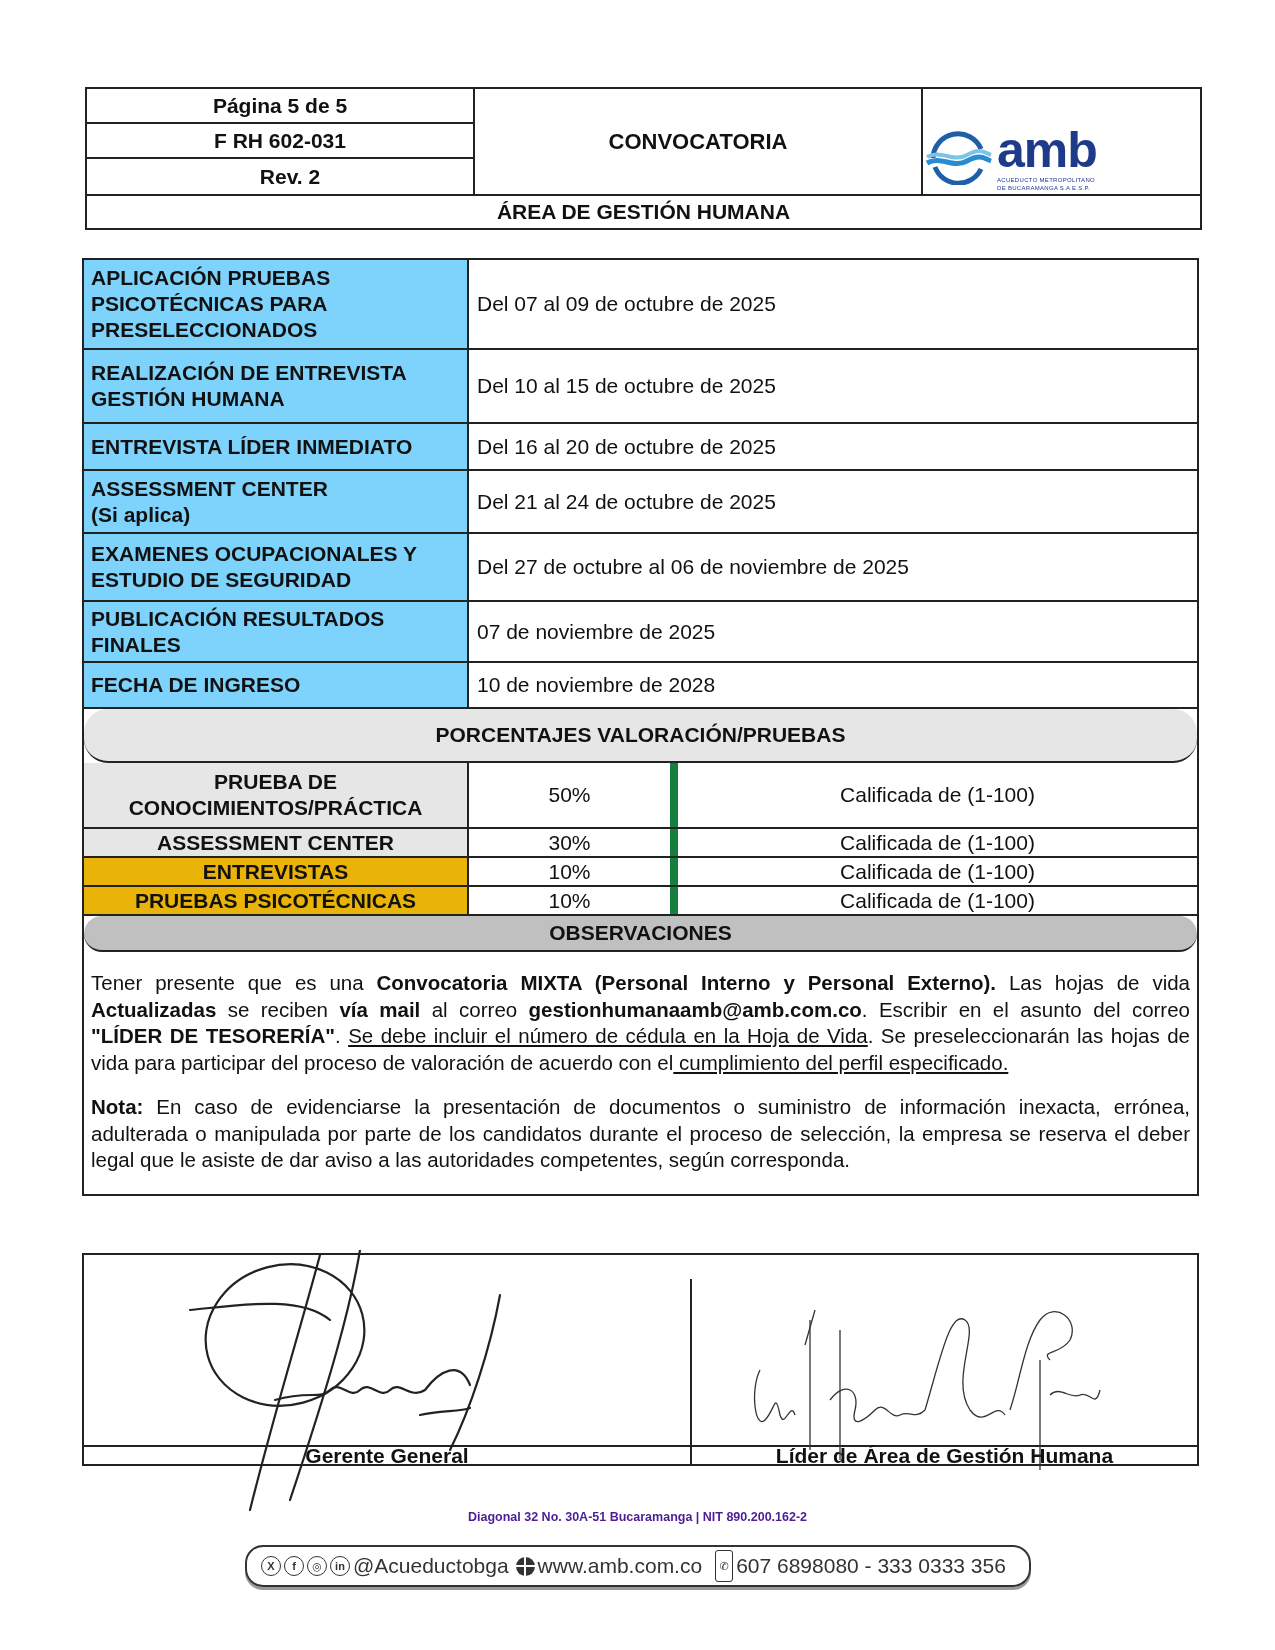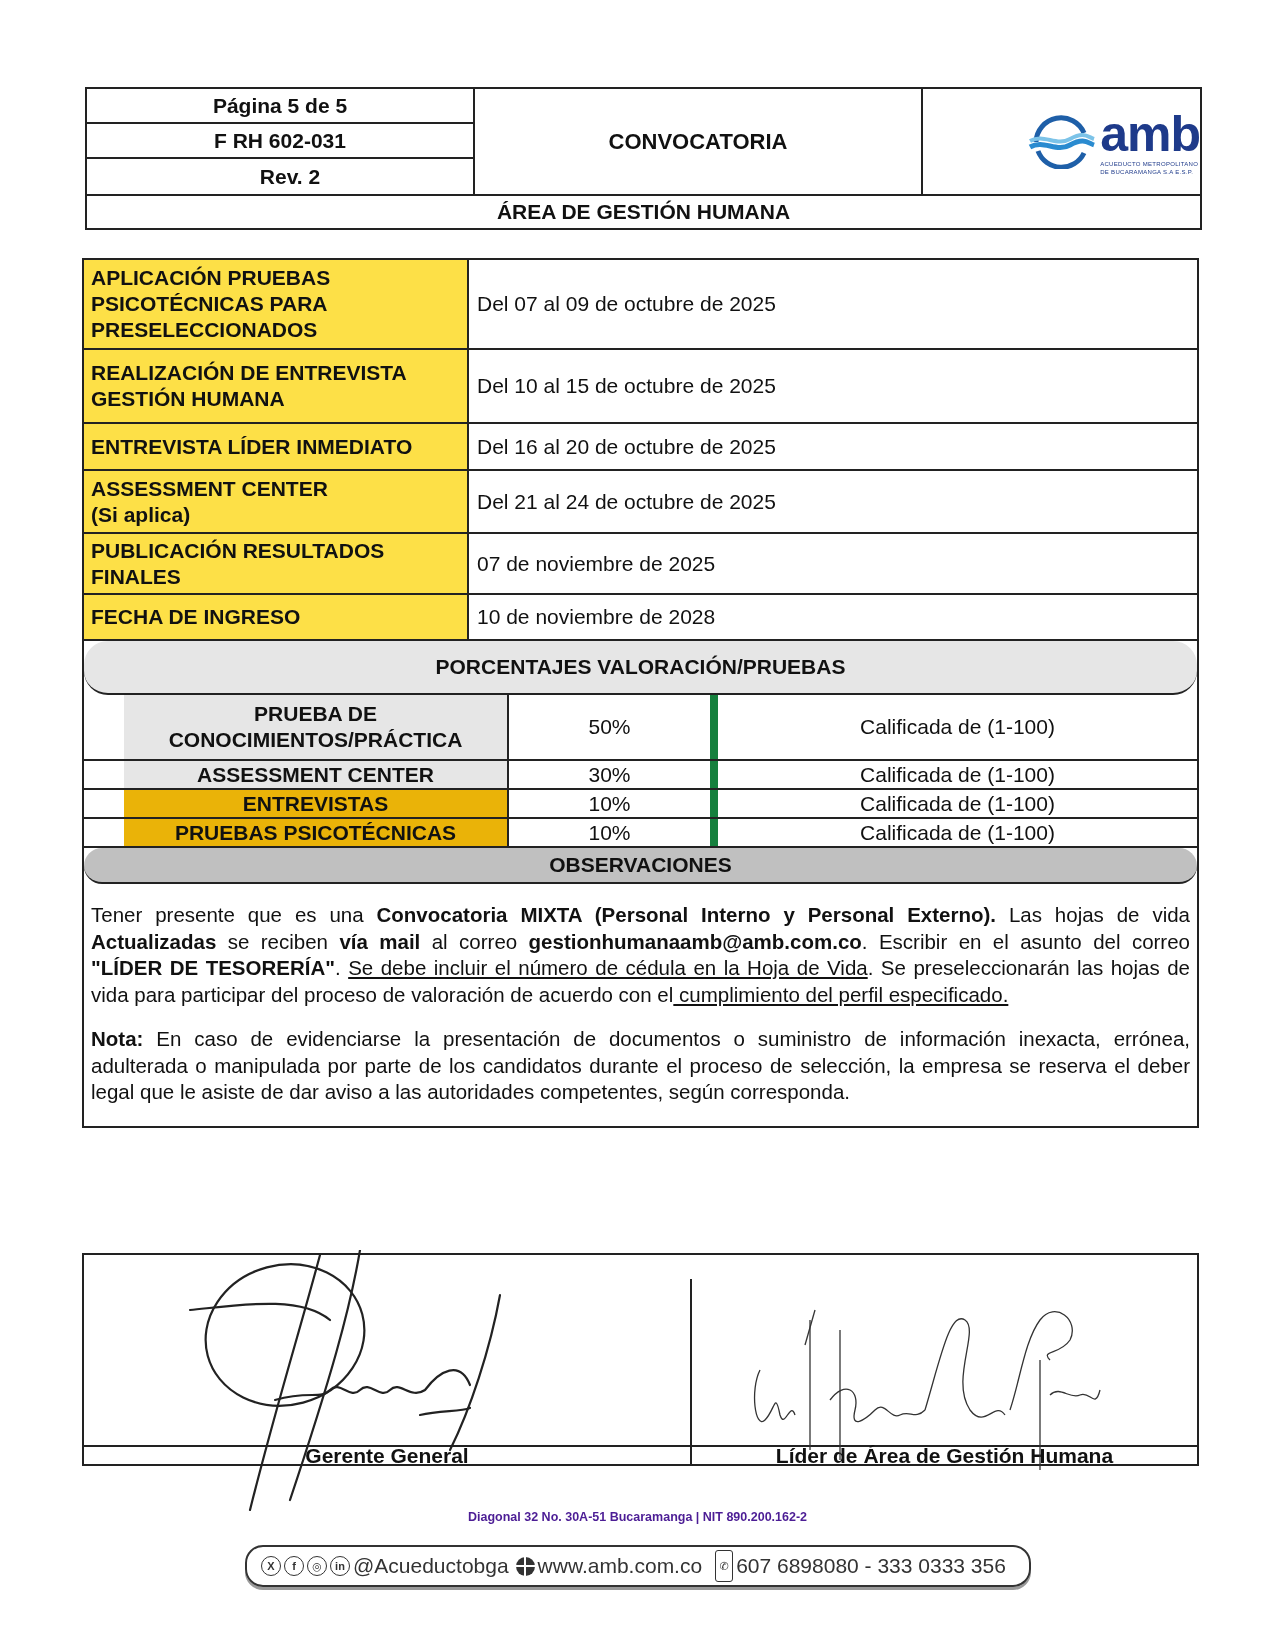--- a/index.html
+++ b/index.html
@@ -5,40 +5,40 @@
   * { box-sizing: border-box; margin: 0; padding: 0; }
   html, body { width: 1275px; height: 1650px; background: #ffffff; overflow: hidden; }
   body { position: relative; font-family: "Liberation Sans", "DejaVu Sans", sans-serif; color: #111; }
 
   
   .hdr { position: absolute; left: 85px; top: 87px; width: 1117px; height: 143px; border: 2px solid #222; }
   .hdr .c1 { position: absolute; left: 0; top: 0; width: 388px; height: 105px; border-right: 2px solid #222; }
   .hdr .c1 .cell { height: 35px; border-bottom: 2px solid #222; display: flex; align-items: center; justify-content: center; font-weight: bold; font-size: 21px; }
   .hdr .c1 .cell:last-child { border-bottom: none; margin-left: 20px; }
   .hdr .c2 { position: absolute; left: 388px; top: 0; width: 448px; height: 105px; border-right: 2px solid #222; display: flex; align-items: center; justify-content: center; font-weight: bold; font-size: 22px; }
-  .hdr .c3 { position: absolute; left: 836px; top: 0; right: 0; height: 105px; display: flex; align-items: center; justify-content: flex-end; }
+  .hdr .c3 { position: absolute; left: 836px; top: 16px; right: 0; height: 105px; display: flex; align-items: center; justify-content: flex-start; }
   .hdr .row2 { position: absolute; left: 0; right: 0; top: 105px; bottom: 0; border-top: 2px solid #222; display: flex; align-items: center; justify-content: center; font-weight: bold; font-size: 21px; }
 
   .logo { display: flex; align-items: center; gap: 4px; }
   .logo-mark { width: 70px; height: 54px; }
   .logo-text { display: flex; flex-direction: column; line-height: 1; }
   .logo-word { font-weight: bold; font-size: 50px; color: #1e3a8a; letter-spacing: -1px; font-family: "Liberation Sans", sans-serif; }
   .logo-sub { font-size: 6px; color: #1e3a8a; letter-spacing: 0.3px; margin-top: 2px; }
 
   
   .sched { position: absolute; left: 82px; top: 258px; width: 1117px; border: 2px solid #222; border-bottom: none; }
   .srow { display: flex; border-bottom: 2px solid #222; }
-  .srow .lbl { width: 385px; background: #fde047; border-right: 2px solid #222; padding: 4px 7px; font-weight: bold; font-size: 21px; line-height: 26px; display: flex; align-items: center; }
+  .srow .lbl { width: 385px; background: #7dd3fc; border-right: 2px solid #222; padding: 4px 7px; font-weight: bold; font-size: 21px; line-height: 26px; display: flex; align-items: center; }
   .srow .val { flex: 1; padding: 4px 8px; font-size: 21px; display: flex; align-items: center; }
 
   .sect-title { background: #e6e6e6; display: flex; align-items: center; justify-content: center; font-weight: bold; font-size: 21px; border-bottom: 2px solid #222; border-radius: 24px; }
   .obs-title { background: #c0c0c0; }
 
   .prow { display: flex; border-bottom: 2px solid #222; }
-  .prow .pl { width: 385px; background: #e6e6e6; border-right: 2px solid #222; font-weight: bold; font-size: 21px; text-align: center; display: flex; align-items: center; justify-content: center; line-height: 26px; margin-left: 40px; }
+  .prow .pl { width: 385px; background: #e6e6e6; border-right: 2px solid #222; font-weight: bold; font-size: 21px; text-align: center; display: flex; align-items: center; justify-content: center; line-height: 26px; }
   .prow .pp { width: 209px; border-right: 8px solid #15803d; font-weight: normal; font-size: 21px; display: flex; align-items: center; justify-content: center; }
   .prow .pd { flex: 1; font-size: 21px; display: flex; align-items: center; justify-content: center; }
   .prow.alt .pl { background: #eab308; }
 
   .obs-body { padding: 18px 7px 20px 7px; font-size: 20.5px; line-height: 26.5px; text-align: justify; border-bottom: 2px solid #222; }
   .obs-body p + p { margin-top: 18px; }
   .obs-body b { font-weight: bold; }
   .obs-body u { text-decoration: underline; }
 
   
@@ -100,20 +100,24 @@
     <div class="lbl">ENTREVISTA LÍDER INMEDIATO</div>
     <div class="val">Del 16 al 20 de octubre de 2025</div>
   </div>
   <div class="srow" style="height:63px">
     <div class="lbl" style="flex-direction:column;align-items:flex-start;justify-content:center;">
       <span>ASSESSMENT CENTER</span>
       <span>(Si aplica)</span>
     </div>
     <div class="val">Del 21 al 24 de octubre de 2025</div>
   </div>
+  <div class="srow" style="height:68px">
+    <div class="lbl">EXAMENES OCUPACIONALES Y ESTUDIO DE SEGURIDAD</div>
+    <div class="val">Del 27 de octubre al 06 de noviembre de 2025</div>
+  </div>
   <div class="srow" style="height:61px">
     <div class="lbl">PUBLICACIÓN RESULTADOS FINALES</div>
     <div class="val">07 de noviembre de 2025</div>
   </div>
   <div class="srow" style="height:46px">
     <div class="lbl">FECHA DE INGRESO</div>
     <div class="val">10 de noviembre de 2028</div>
   </div>
 
   <div class="sect-title" style="height:54px">PORCENTAJES VALORACIÓN/PRUEBAS</div>

